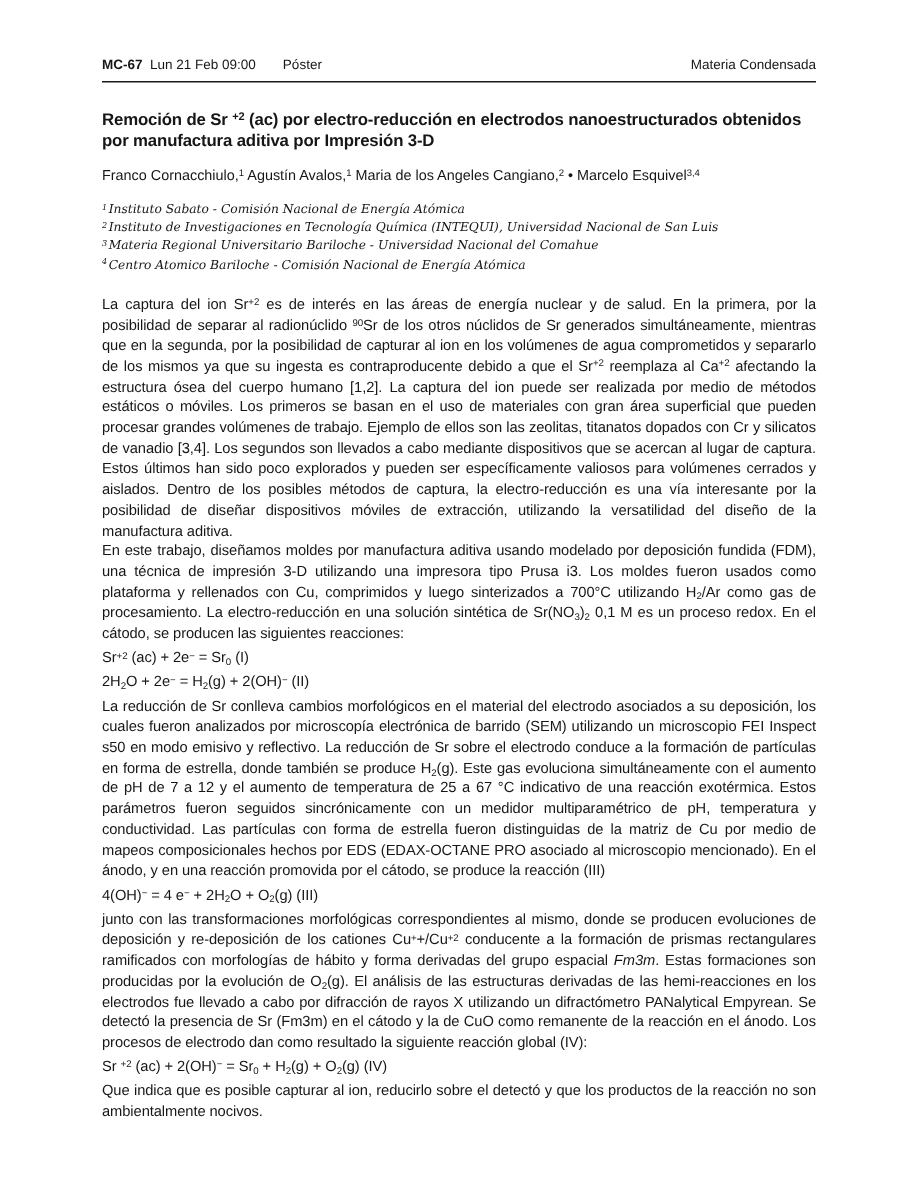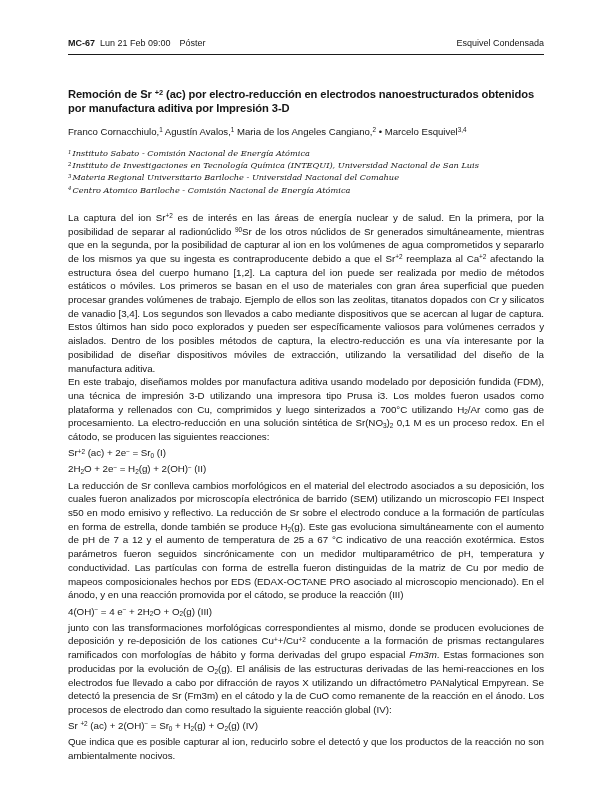--- a/index.html
+++ b/index.html
@@ -21,24 +21,24 @@
 
   .header {
     display: flex; justify-content: space-between; align-items: baseline;
     font-size: 9px;
     padding-bottom: 6px;
     border-bottom: 0.9px solid #1a1a1a;
     letter-spacing: 0;
   }
   .header-left { display: flex; align-items: flex-end; }
   .session-code { font-weight: bold; margin-right: 5px; }
-  .session-type { margin-left: 9px; }
+  .session-type { margin-left: 18px; }
 
   .title {
-    margin: 32px 0 0 0;
+    margin: 18px 0 0 0;
     font-size: 11.2px;
     font-weight: bold;
     line-height: 14px;
     letter-spacing: -0.1px;
   }
 
   .authors {
     margin-top: 11px;
     font-size: 9.6px;
     line-height: 12px;
@@ -70,21 +70,21 @@
 <body>
 
 <div class="page">
 
   <div class="header">
     <div class="header-left">
       <span class="session-code">MC-67</span>
       <span class="session-datetime">Lun 21 Feb 09:00</span>
       <span class="session-type">Póster</span>
     </div>
-    <div class="header-right">Esquivel Condensada</div>
+    <div class="header-right">Materia Condensada</div>
   </div>
 
   <h1 class="title">Remoción de Sr <sup>+2</sup> (ac) por electro-reducción en electrodos nanoestructurados obtenidos por manufactura aditiva por Impresión 3-D</h1>
 
   <div class="authors">Franco Cornacchiulo,<sup>1</sup> Agustín Avalos,<sup>1</sup> Maria de los Angeles Cangiano,<sup>2</sup> • Marcelo Esquivel<sup>3,4</sup></div>
 
   <div class="affiliations">
 
       <div class="affiliation"><sup class="aff-n">1</sup><span class="aff-text">Instituto Sabato - Comisión Nacional de Energía Atómica</span></div>
 

